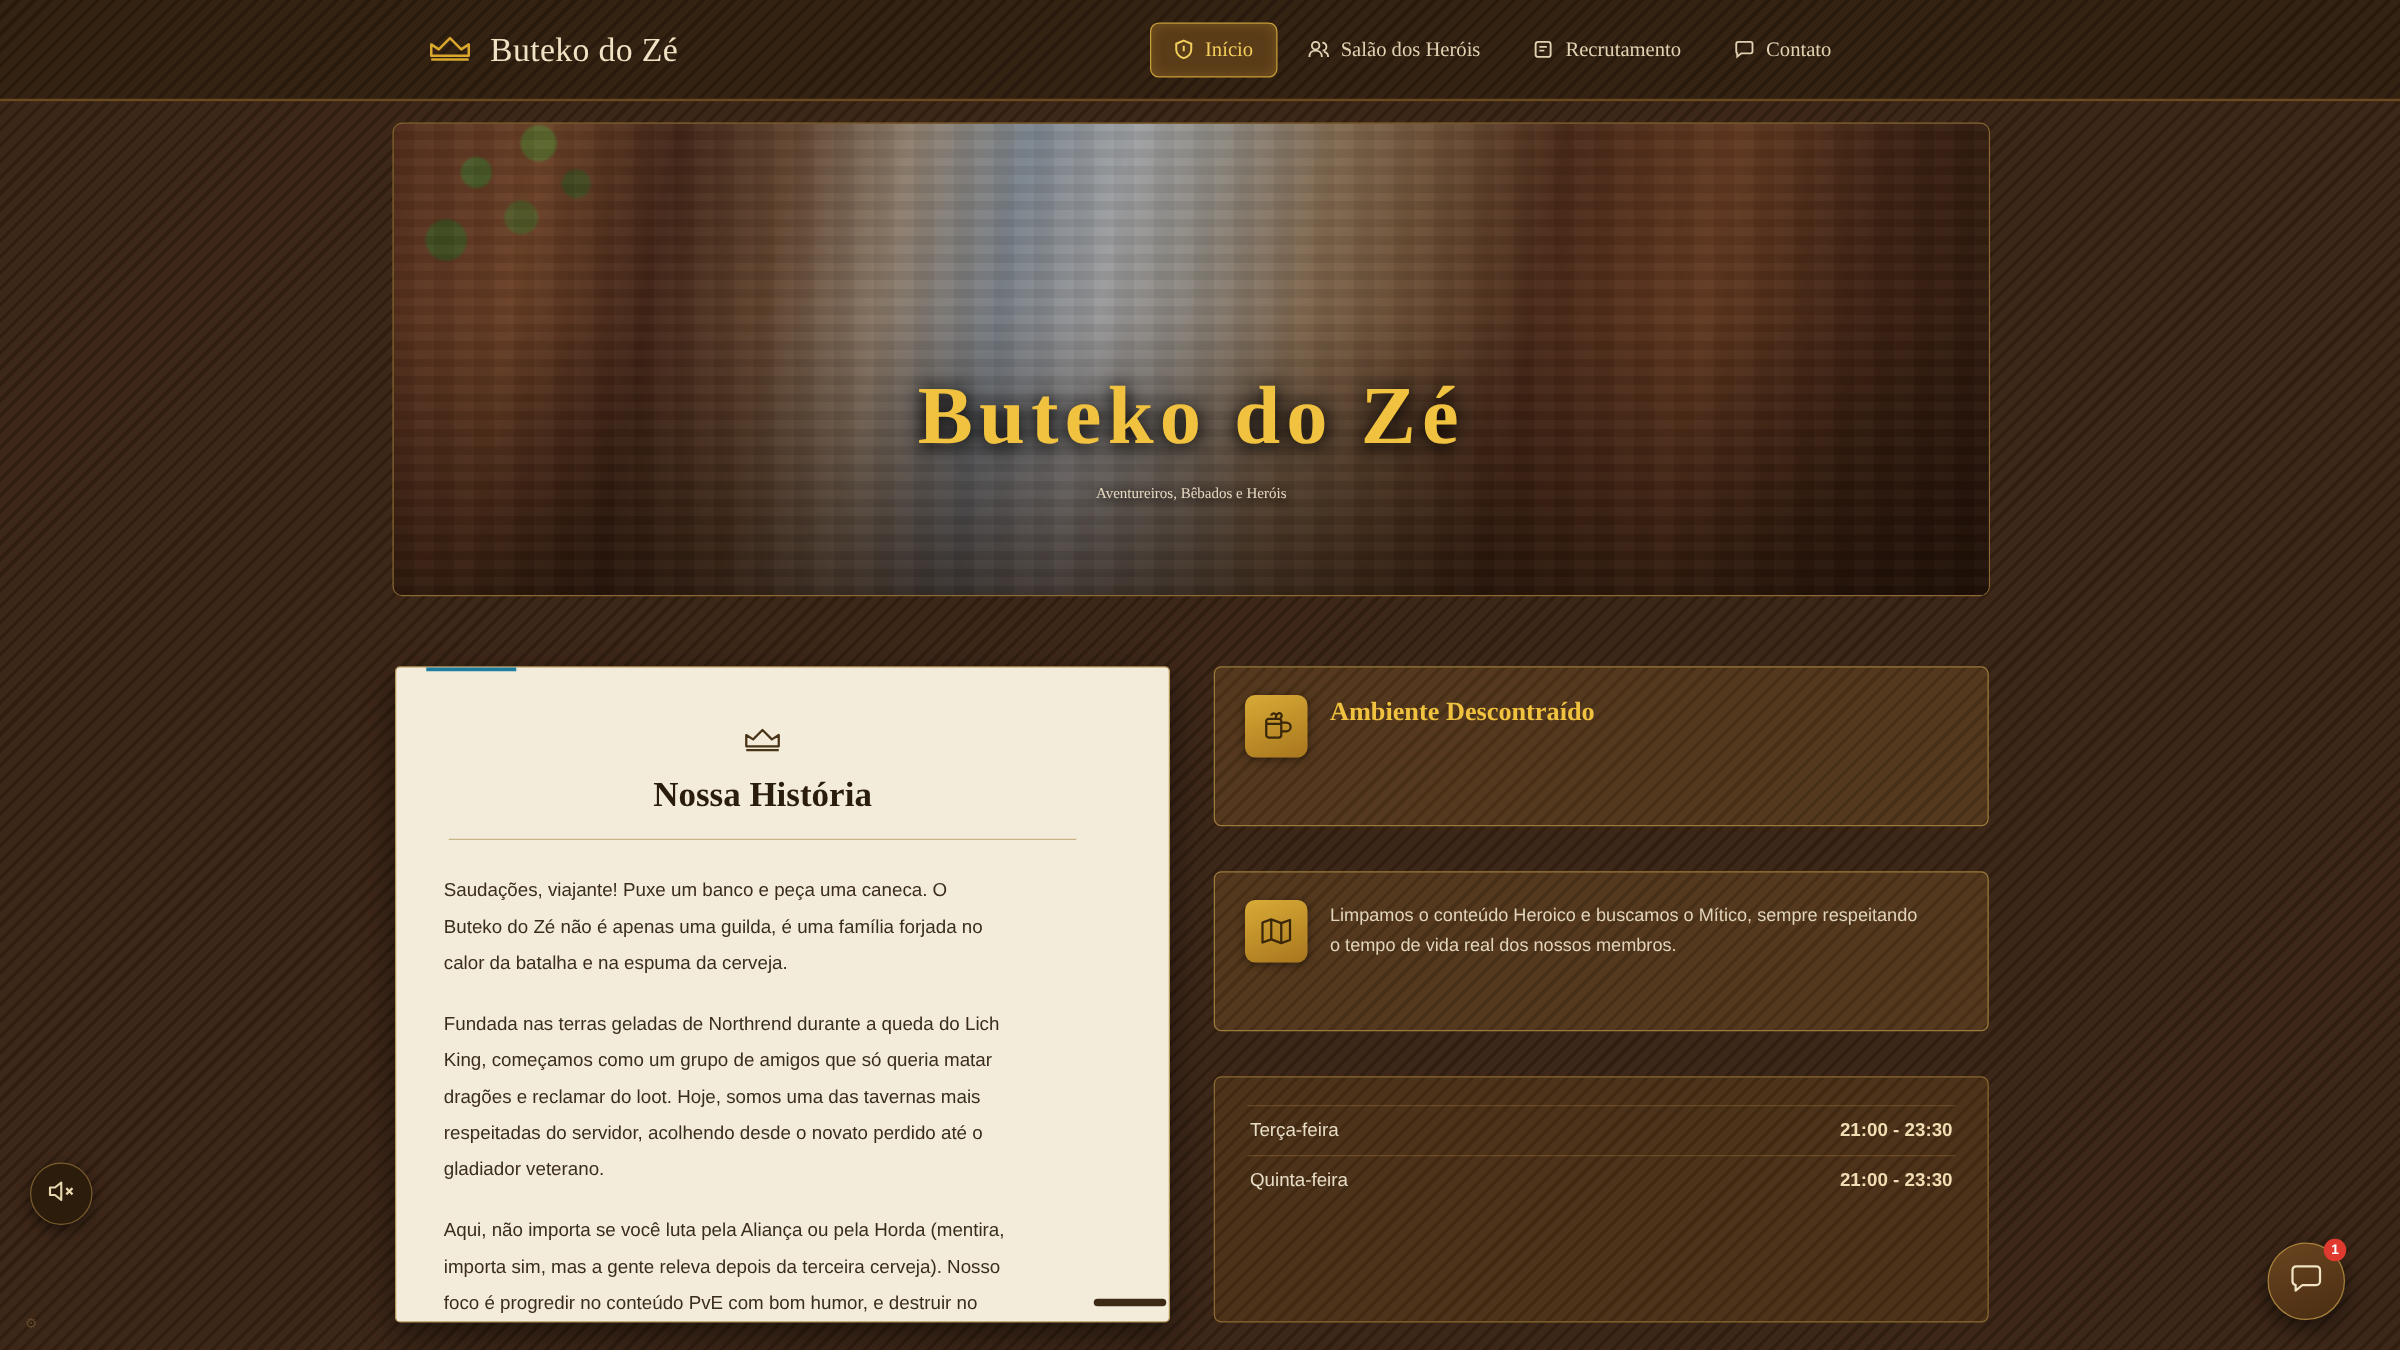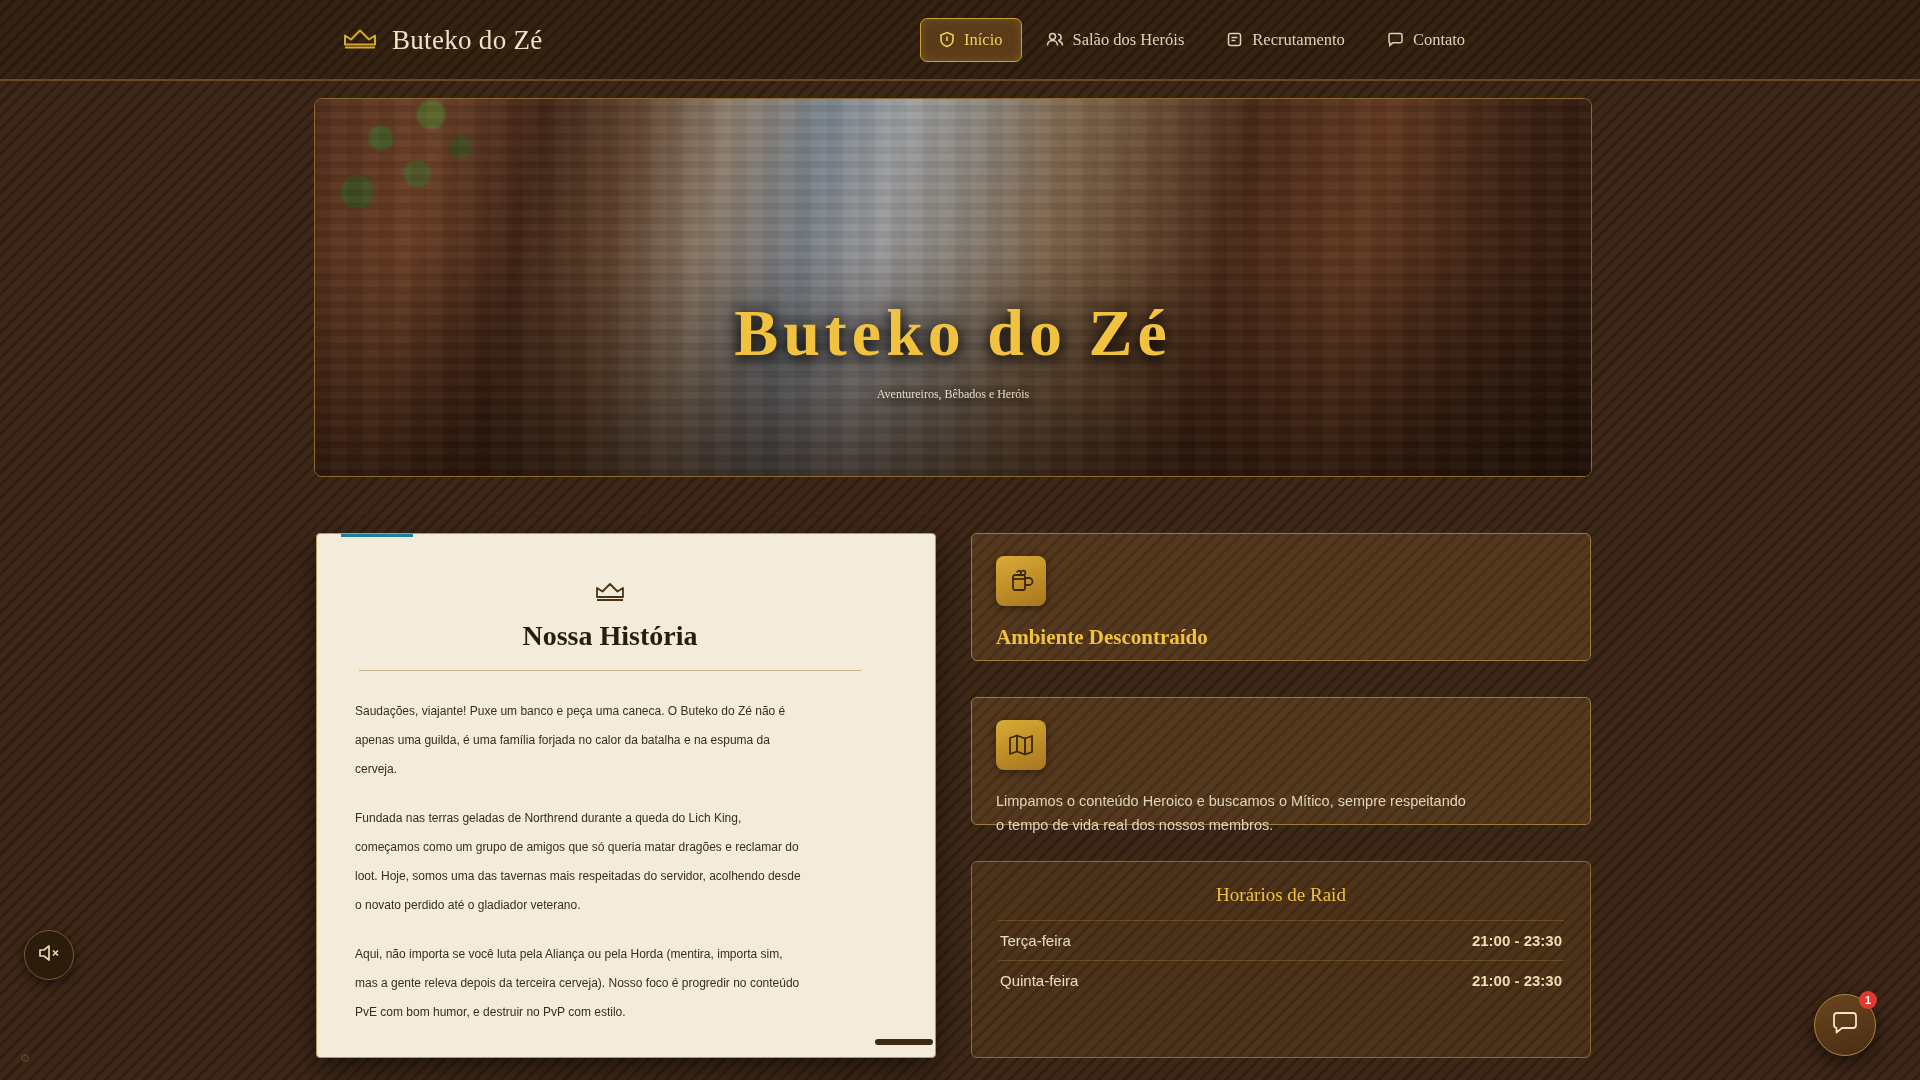--- a/index.html
+++ b/index.html
@@ -135,41 +135,40 @@
     padding-bottom: 18px; margin-bottom: 26px;
     margin-left: 4px; margin-right: 32px; flex-direction: column;
   }
   .story-head h2 {
     margin:0; font-family:"Liberation Serif", serif;
     font-size: 28px; color:#2b1d0d; font-weight: 700;
   }
   .crown-icon { color:#4a3418; display:block; }
   .story-inner p {
     margin: 0 0 20px 0;
-    font-size: 12px; line-height: 29px;
+    font-size: 15px; line-height: 29px;
     color: #3b2d1c;
     max-width: 452px;
   }
   .story-scrollbar {
     position:absolute; right: 2px; bottom: 12px;
     width: 58px; height: 6px; background: #3c2a14; border-radius: 3px;
   }
 
   
   .feature {
     position: absolute; left: 971px; width: 620px;
     background: #52351a;
     background-image: repeating-linear-gradient(135deg,
         rgba(0,0,0,0.12) 0px, rgba(0,0,0,0.12) 3px,
         rgba(255,255,255,0.02) 3px, rgba(255,255,255,0.02) 9px);
     border: 1px solid #9a7b3c;
     border-radius: 6px;
     display: flex; gap: 18px;
     padding: 22px 24px;
-    flex-direction: column;
   }
   #feature-0 { top: 533px; height: 128px; }
   #feature-1 { top: 697px; height: 128px; }
   .feature-icon {
     flex: 0 0 auto;
     width: 50px; height: 50px; border-radius: 8px;
     background: linear-gradient(160deg, #d9ab36, #a8761d);
     display: flex; align-items: center; justify-content: center;
     color: #3a2608;
     box-shadow: 0 2px 8px rgba(0,0,0,.4);
@@ -342,21 +341,20 @@
       <path d="M2 6 L9 3.5 L17 6.5 L24 4 V20 L17 22.5 L9 19.5 L2 22 Z" stroke-linejoin="round"></path>
       <path d="M9 3.5 V19.5 M17 6.5 V22.5"></path>
     </svg>
   </div>
   <div class="feature-body">
     <p class="feature-text">Limpamos o conteúdo Heroico e buscamos o Mítico, sempre respeitando o tempo de vida real dos nossos membros.</p>
   </div>
 </section>
 
 <section class="schedule">
-  <h3>Horários de Raid</h3>
   <div class="schedule-row">
     <span>Terça-feira</span>
     <span class="time">21:00 - 23:30</span>
   </div>
   <div class="schedule-row">
     <span>Quinta-feira</span>
     <span class="time">21:00 - 23:30</span>
   </div>
 </section>
 

